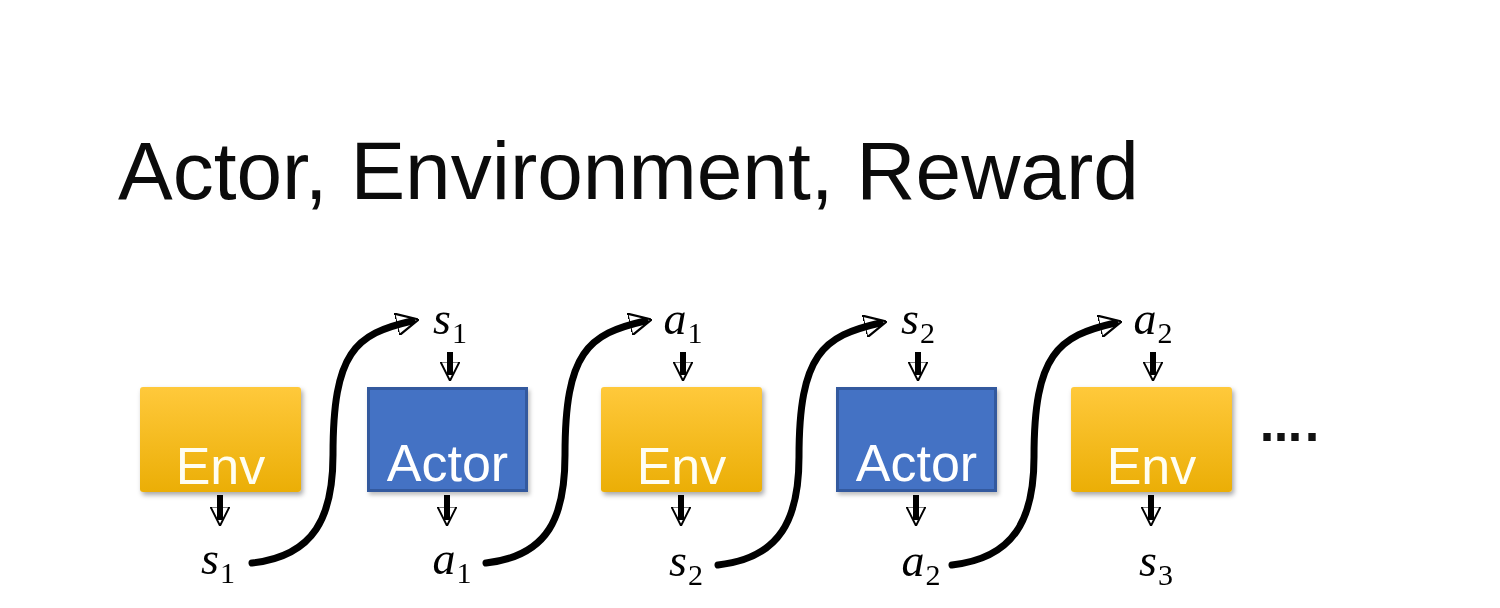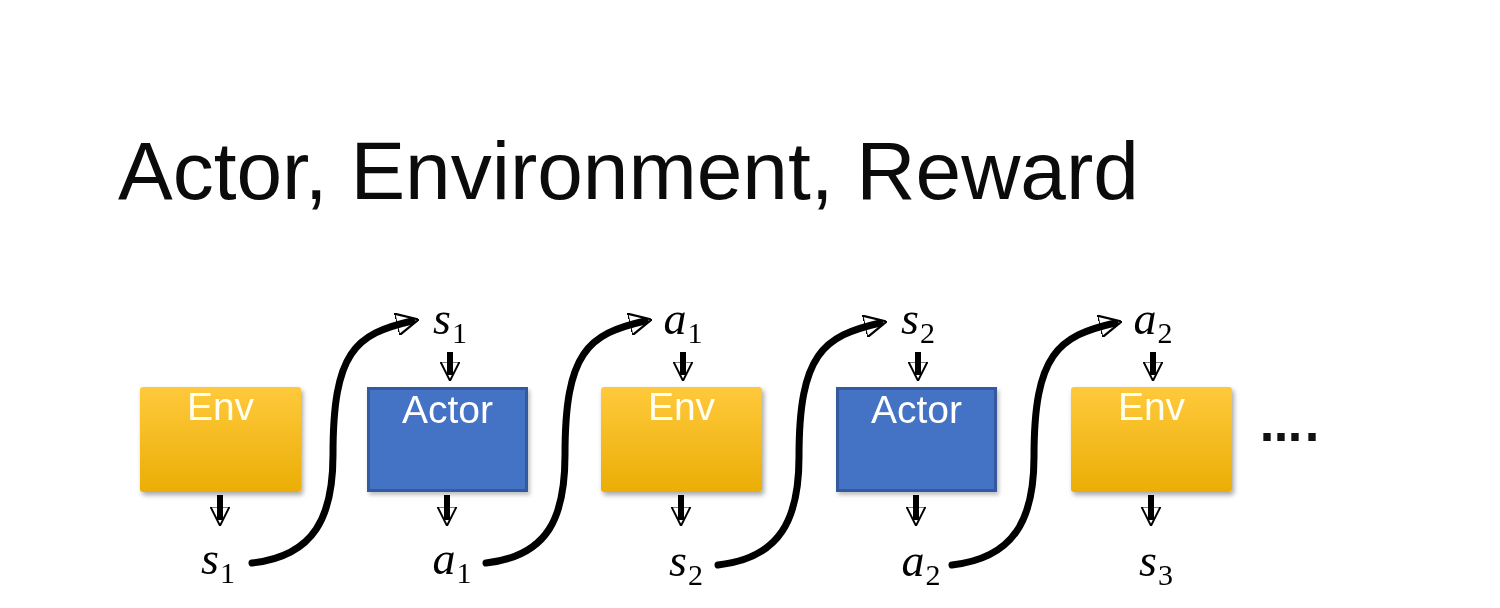--- a/index.html
+++ b/index.html
@@ -2,21 +2,21 @@
 <html style="--env_top: #FFC93B; --env_bottom: #EBAE06; --actor_fill: #4472C4; --actor_border: #33599E; --arrow: #000000;"><head>
 <meta charset="utf-8">
 <style>
   html,body{margin:0;padding:0;background:#fff;}
   #slide{position:relative;width:1316px;height:608px;background:#ffffff;overflow:hidden;
          font-family:"Liberation Sans",sans-serif;}
   .title{position:absolute;left:118px;top:124px;font-size:82px;font-weight:300;
          color:#0b0b0b;letter-spacing:0px;white-space:nowrap;
          font-family:"Liberation Sans","DejaVu Sans",sans-serif;}
   .box{position:absolute;top:387px;width:161px;height:105px;display:flex;
-       align-items:flex-start;justify-content:center;font-size:39px;line-height:1;
+       align-items:flex-end;justify-content:center;font-size:52px;line-height:1;
        font-family:"Liberation Sans",sans-serif;}
   .env{background:linear-gradient(180deg,var(--env_top,#FFC93B),var(--env_bottom,#EBAE06));
        color:#FFFEF2;border-radius:3px;box-shadow:2px 3px 5px rgba(0,0,0,0.35);}
   .actor{background:var(--actor_fill,#4472C4);border:3px solid var(--actor_border,#33599E);
          color:#ffffff;box-shadow:2px 3px 4px rgba(0,0,0,0.25);box-sizing:border-box;}
   .mlabel{position:absolute;transform:translateX(-50%);font-style:italic;font-size:46px;
           color:#000;font-family:Liberation Serif, serif;white-space:nowrap;
           line-height:1;}
   .mlabel sub{font-size:30px;font-style:normal;line-height:0;vertical-align:-0.3em;margin-left:1px;}
   .dots{position:absolute;left:1260px;top:406px;font-size:42px;font-weight:bold;

